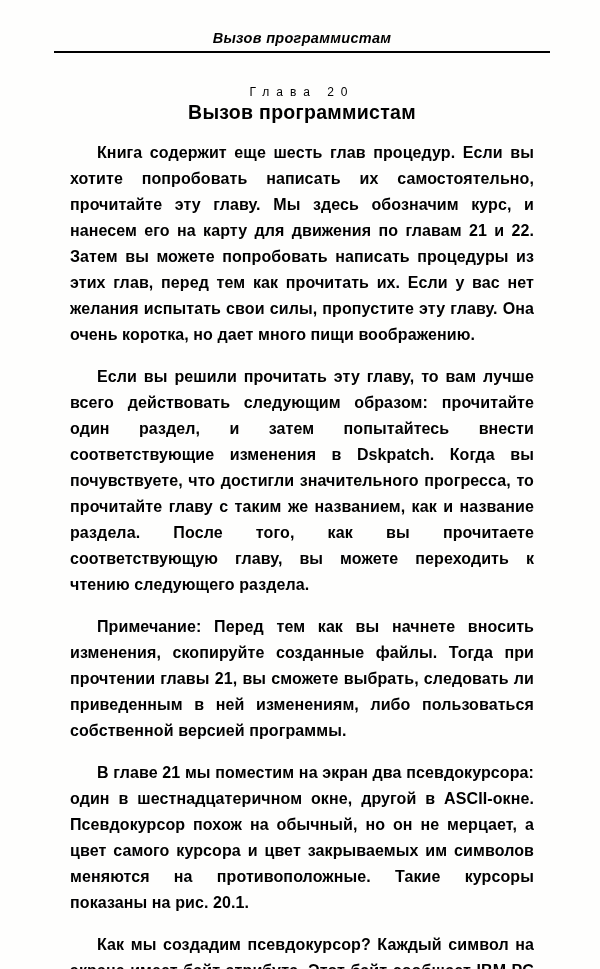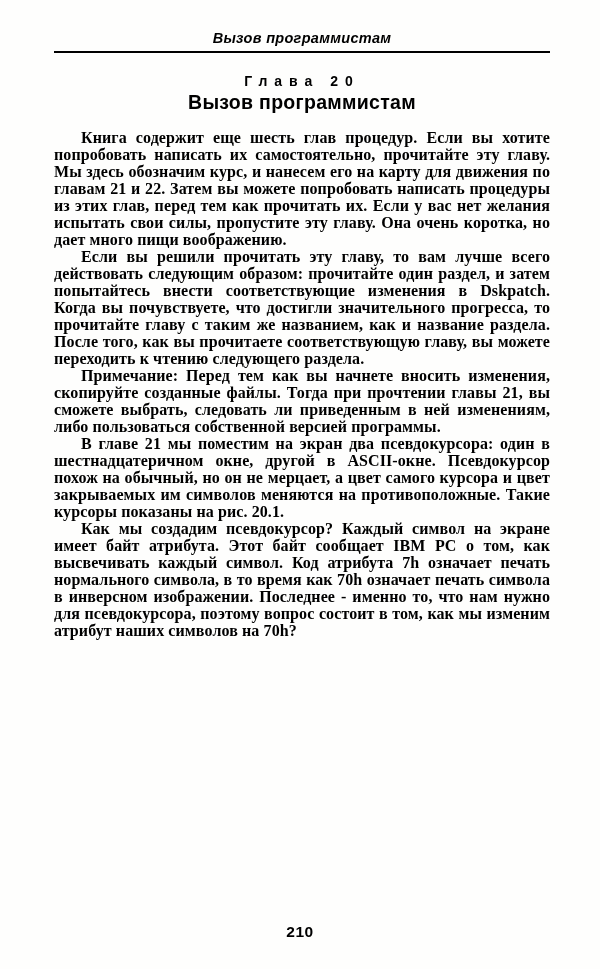--- a/index.html
+++ b/index.html
@@ -24,43 +24,42 @@
     font-weight: 700;
     font-style: italic;
     letter-spacing: 0.3px;
   }
   .header-rule {
     height: 0;
     border-top: 2px solid #000;
     margin-top: 5px;
   }
   .chapter-number {
-    margin-top: 20px;
+    margin-top: 32px;
     text-align: center;
-    font-weight: 700;
-    font-size: 14px;
+    font-weight: 400;
+    font-size: 12px;
     letter-spacing: 7px;
   }
   .chapter-title {
     text-align: center;
     font-weight: 700;
     font-size: 19.5px;
     letter-spacing: 0.3px;
     margin-top: 2px;
     margin-bottom: 15px;
   }
   .body-para {
-    margin: 0;
+    margin: 16px;
     font-size: 16px;
     font-weight: 700;
-    line-height: 17px;
+    line-height: 26px;
     text-align: justify;
     text-indent: 27px;
     letter-spacing: 0.1px;
-    font-family: Liberation Serif, serif;
   }
   .note-label {
     font-weight: 700;
   }
   .section-title {
     text-align: center;
     font-weight: 700;
     font-size: 21.5px;
     margin: 11px 0 9px 0;
   }
@@ -94,15 +93,14 @@
 
   <p class="body-para"><strong class="note-label">Примечание:</strong> <span>Перед тем как вы начнете вносить изменения, скопируйте созданные файлы. Тогда при прочтении главы 21, вы сможете выбрать, следовать ли приведенным в ней изменениям, либо пользоваться собственной версией программы.</span></p>
 
 
   <p class="body-para">В главе 21 мы поместим на экран два псевдокурсора: один в шестнадцатеричном окне, другой в ASCII-окне. Псевдокурсор похож на обычный, но он не мерцает, а цвет самого курсора и цвет закрываемых им символов меняются на противоположные. Такие курсоры показаны на рис. 20.1.</p>
 
 
   <p class="body-para">Как мы создадим псевдокурсор? Каждый символ на экране имеет байт атрибута. Этот байт сообщает IBM PC о том, как высвечивать каждый символ. Код атрибута 7h означает печать нормального символа, в то время как 70h означает печать символа в инверсном изображении. Последнее - именно то, что нам нужно для псевдокурсора, поэтому вопрос состоит в том, как мы изменим атрибут наших символов на 70h?</p>
 
 
-  <div class="page-number">210</div>
 
 </div>
 
 </body></html>

